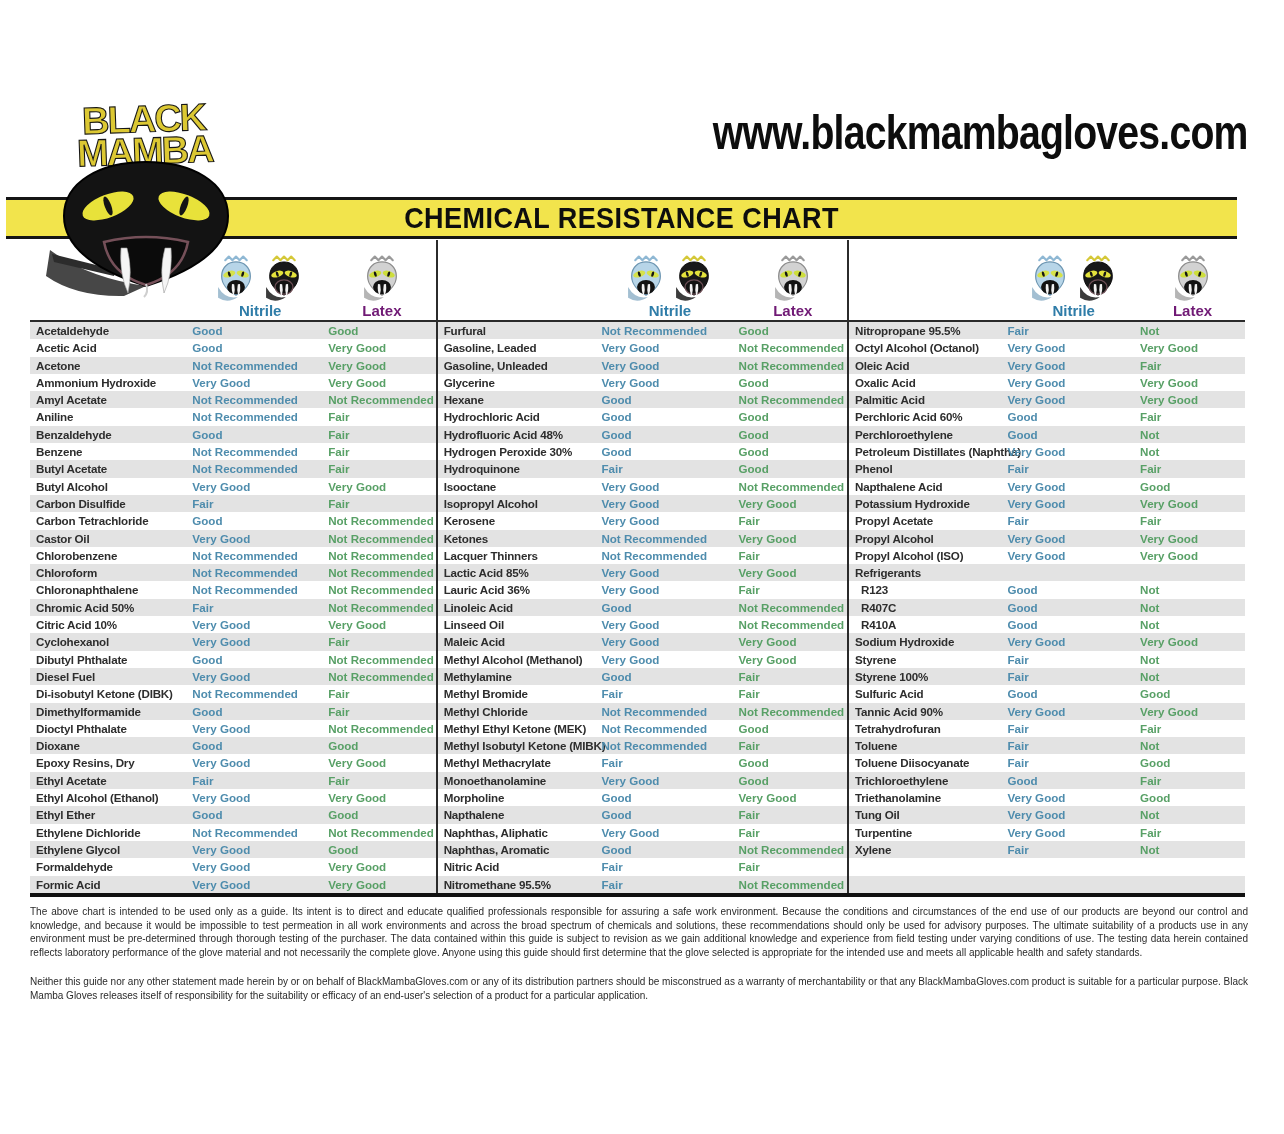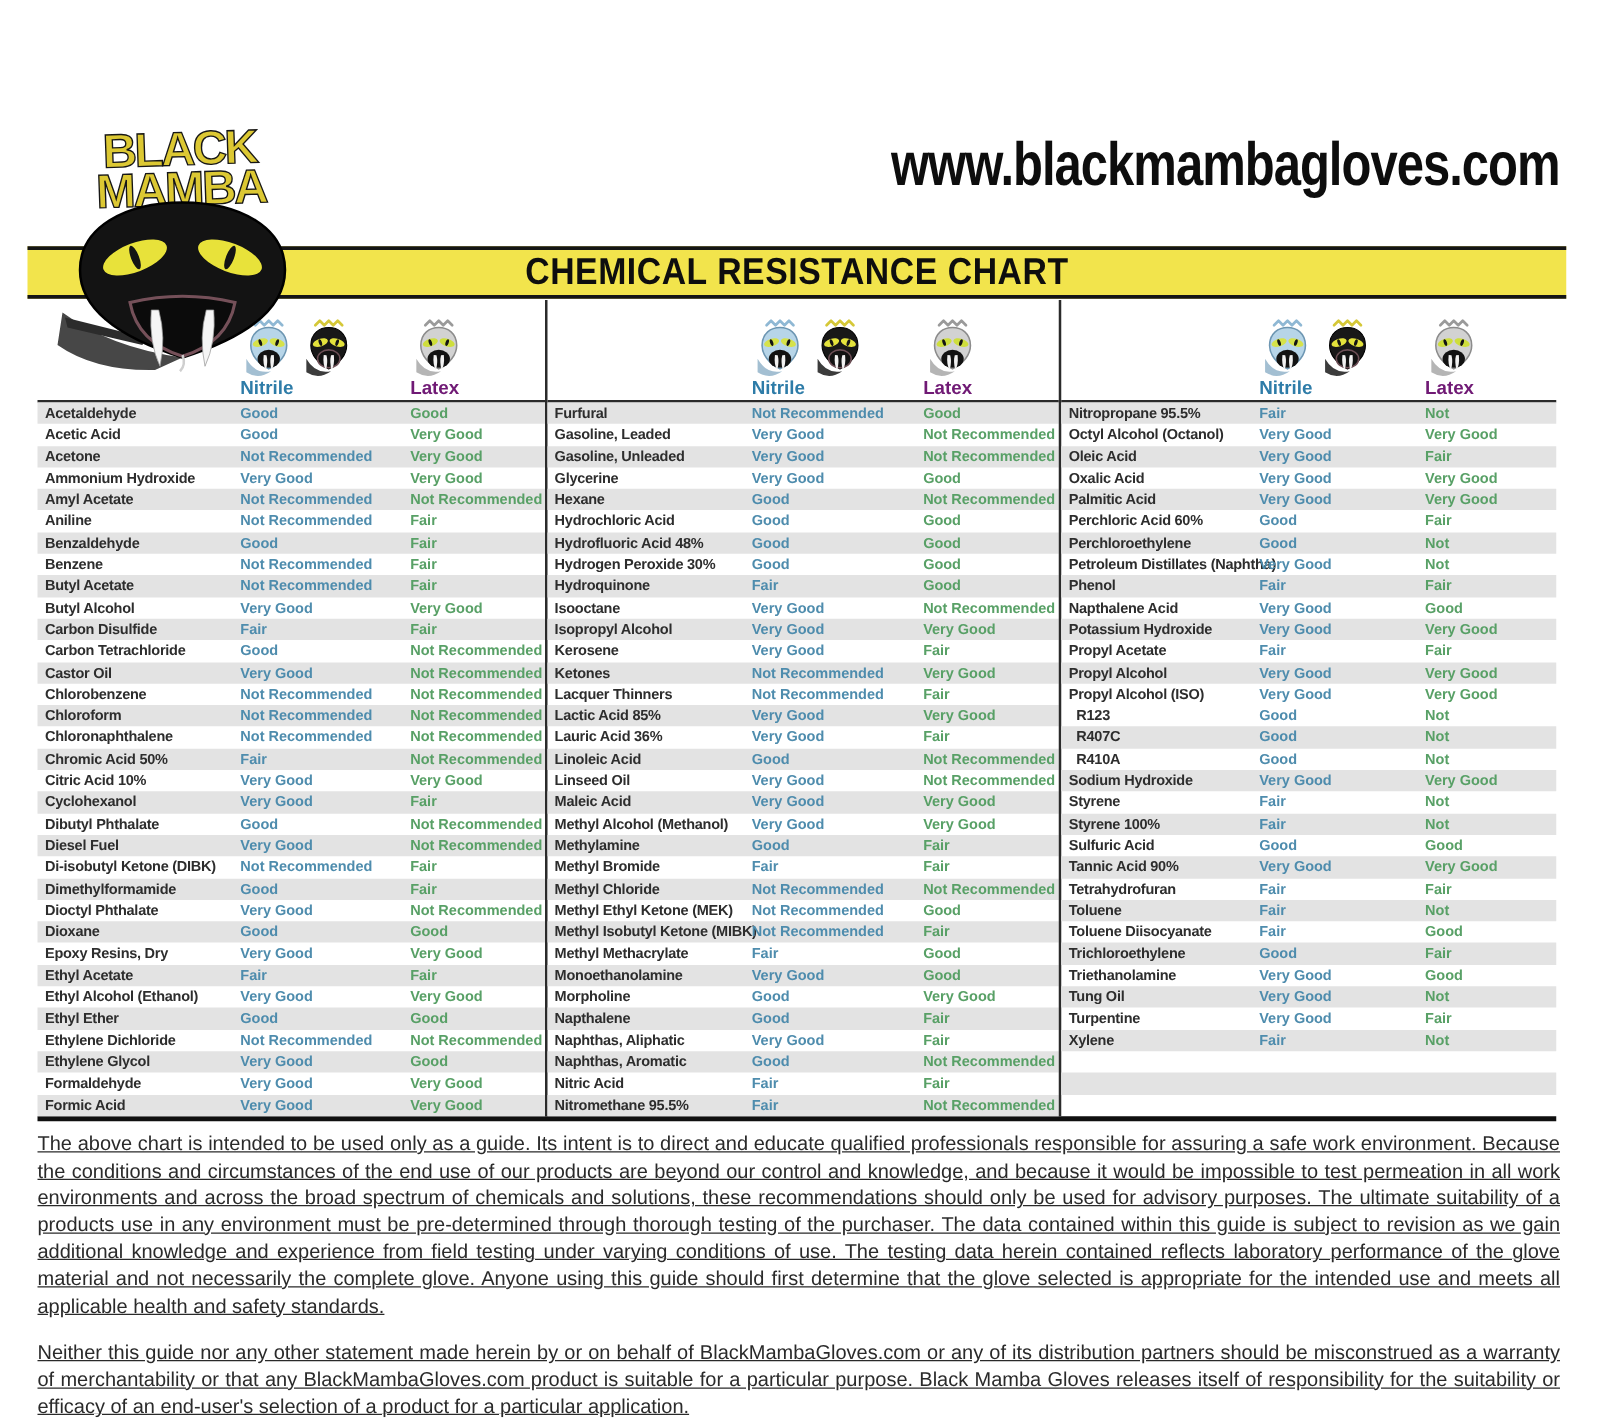--- a/index.html
+++ b/index.html
@@ -3,36 +3,36 @@
 <meta charset="utf-8">
 <style>
   html,body{margin:0;padding:0;background:#ffffff;}
   body{font-family:"Liberation Sans", sans-serif; -webkit-font-smoothing:antialiased;}
   #page{position:relative;width:1284px;height:1134px;background:#ffffff;overflow:hidden;}
 
   
   #logo{position:absolute;left:36px;top:100px;width:224px;height:198px;z-index:5;}
   #site-url{position:absolute;top:104px;right:36px;font-size:49px;font-weight:800;color:#0d0d0d;
     letter-spacing:-1px;transform:scaleX(.8);transform-origin:100% 50%;white-space:nowrap;}
-  #banner{position:absolute;left:22px;top:197px;width:1231px;height:36px;background:#f2e44c;
+  #banner{position:absolute;left:6px;top:197px;width:1231px;height:36px;background:#f2e44c;
     border-top:3px solid #151515;border-bottom:3px solid #151515;z-index:2;
     display:flex;align-items:center;justify-content:center;}
   #banner .banner-text{font-size:30px;font-weight:800;color:#0e0e0e;letter-spacing:.5px;
     transform:scaleX(.9);white-space:nowrap;}
 
   
   #tables{position:absolute;left:30px;top:240px;width:1215px;height:653px;display:flex;
     border-bottom:4px solid #101010;z-index:1;}
   .group{height:100%;}
   .group:nth-child(1){width:33.5%;}
   .group:nth-child(2){width:33.8%;border-left:2px solid #2b2b2b;}
   .group:nth-child(3){width:32.7%;border-left:2px solid #2b2b2b;}
 
   .group-header{height:80px;display:grid;grid-template-columns:40% 33.5% 26.5%;align-items:end;}
-  .hcell{display:flex;flex-direction:column;justify-content:flex-end;}
+  .hcell{display:flex;flex-direction:column;align-items:center;justify-content:flex-end;}
   .icons{display:flex;align-items:flex-end;gap:2px;}
   .hlabel{font-size:15px;font-weight:700;margin-top:-3px;margin-bottom:1px;}
   .lbl-nitrile{color:#2e7ca8;}
   .lbl-latex{color:#701a75;}
 
   .rows{border-top:2px solid #2a2a2a;}
   .row{display:grid;grid-template-columns:40% 33.5% 26.5%;height:17.3px;line-height:17.4px;
     font-size:11.6px;font-weight:700;overflow:hidden;}
   .row.stripe{background:#e3e3e3;}
   .cname{color:#2d2d2d;padding-left:6px;white-space:pre;letter-spacing:-.2px;}
@@ -54,21 +54,21 @@
   .snake.dark .eye{fill:#e3e23c;}
   .snake.dark .neck{fill:#3c3c3c;}
   .snake.dark .mouth{stroke:#6d4f56;stroke-width:1.4;}
   .snake.latex .head{fill:#d2d2d2;stroke:#8c8c8c;stroke-width:1.4;}
   .snake.latex .zig{stroke:#9a9a9a;}
   .snake.latex .eye{fill:#cede3c;}
   .snake.latex .neck{fill:#b5b5b5;}
 
   
   #footer{position:absolute;left:30px;top:905px;width:1218px;color:#2a2a2a;}
-  #footer p{margin:0 0 16px 0;font-size:16px;line-height:1.35;text-align:justify;text-decoration:underline;}
+  #footer p{margin:0 0 16px 0;font-size:10px;line-height:1.35;text-align:justify;}
 </style>
 </head>
 <body>
 
 <div id="page">
 
   <svg id="logo" viewBox="0 0 224 198" aria-hidden="true">
     <g transform="rotate(-2 110 30)">
       <text x="108" y="32" text-anchor="middle" font-size="38" font-weight="900" letter-spacing="-2" fill="#dcc833" stroke="#161616" stroke-width="1.1">BLACK</text>
       <text x="108" y="64" text-anchor="middle" font-size="38" font-weight="900" letter-spacing="-2" fill="#dcc833" stroke="#161616" stroke-width="1.1">MAMBA</text>
@@ -645,20 +645,25 @@
           <div class="row stripe">
             <span class="cname">Propyl Alcohol</span>
             <span class="vn">Very Good</span>
             <span class="vl">Very Good</span>
           </div>
           <div class="row">
             <span class="cname">Propyl Alcohol (ISO)</span>
             <span class="vn">Very Good</span>
             <span class="vl">Very Good</span>
           </div>
+          <div class="row stripe">
+            <span class="cname">Refrigerants</span>
+            <span class="vn"></span>
+            <span class="vl"></span>
+          </div>
           <div class="row">
             <span class="cname">  R123</span>
             <span class="vn">Good</span>
             <span class="vl">Not Recommended</span>
           </div>
           <div class="row stripe">
             <span class="cname">  R407C</span>
             <span class="vn">Good</span>
             <span class="vl">Not Recommended</span>
           </div>

